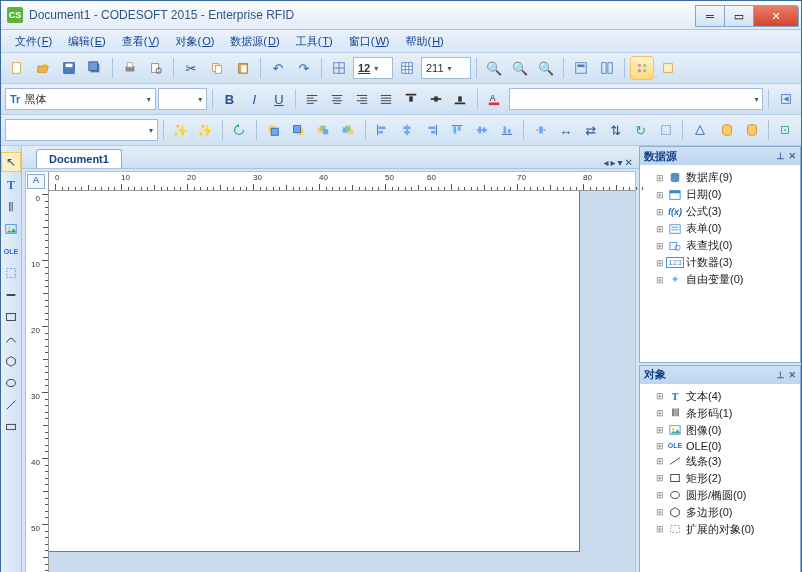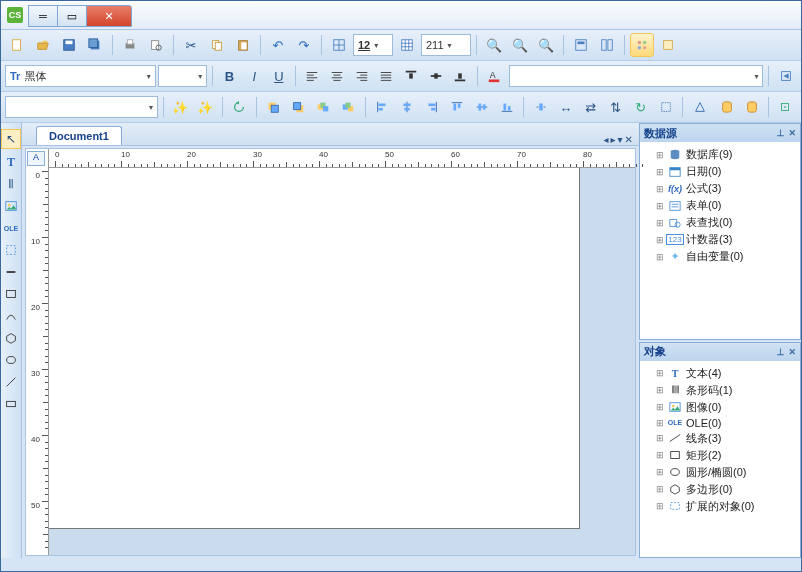--- a/index.html
+++ b/index.html
@@ -49,27 +49,38 @@
 .toolbar3{display:flex;align-items:center;background:linear-gradient(#e7f0fa,#cfe1f3);border-bottom:1px solid #b3cde8;padding:2px 4px;gap:2px;min-height:26px}
 .spacer{flex:1}
 </style>
 </head>
 <body>
 
 <div class="window">
 
   <div class="titlebar">
     <div class="appicon">CS</div>
+    <div class="title">Document1 - CODESOFT 2015 - Enterprise RFID</div>
     <div class="winbtns">
       <div class="winbtn">═</div>
       <div class="winbtn">▭</div>
       <div class="winbtn close">✕</div>
     </div>
   </div>
 
+  <div class="menubar" id="menubar">
+      <div class="menuitem">文件(<span class="u">F</span>)</div>
+      <div class="menuitem">编辑(<span class="u">E</span>)</div>
+      <div class="menuitem">查看(<span class="u">V</span>)</div>
+      <div class="menuitem">对象(<span class="u">O</span>)</div>
+      <div class="menuitem">数据源(<span class="u">D</span>)</div>
+      <div class="menuitem">工具(<span class="u">T</span>)</div>
+      <div class="menuitem">窗口(<span class="u">W</span>)</div>
+      <div class="menuitem">帮助(<span class="u">H</span>)</div>
+    </div>
 
   <div class="toolbar">
     <div class="tbtn">
         <svg viewBox="0 0 16 16">
           <rect x="3" y="2" width="9" height="12" fill="#fff" stroke="#d9a93a"></rect>
         </svg>
       </div>
     <div class="tbtn">
         <svg viewBox="0 0 16 16">
           <path d="M2 5h5l1-2h5v3H2z" fill="#f4c95d"></path>
@@ -591,21 +602,21 @@
               <div class="tick" style="left: 336px; height: 6px; top: 12px;"></div>
               <div class="tick" style="left: 342.6px; height: 3px; top: 15px;"></div>
               <div class="tick" style="left: 349.2px; height: 3px; top: 15px;"></div>
               <div class="tick" style="left: 355.8px; height: 3px; top: 15px;"></div>
               <div class="tick" style="left: 362.4px; height: 3px; top: 15px;"></div>
               <div class="tick" style="left: 369px; height: 5px; top: 13px;"></div>
               <div class="tick" style="left: 375.6px; height: 3px; top: 15px;"></div>
               <div class="tick" style="left: 382.2px; height: 3px; top: 15px;"></div>
               <div class="tick" style="left: 388.8px; height: 3px; top: 15px;"></div>
               <div class="tick" style="left: 395.4px; height: 3px; top: 15px;"></div>
-              <div class="lbl" style="left: 402px;">60</div>
+              <div class="lbl" style="left: 378px;">60</div>
               <div class="tick" style="left: 402px; height: 6px; top: 12px;"></div>
               <div class="tick" style="left: 408.6px; height: 3px; top: 15px;"></div>
               <div class="tick" style="left: 415.2px; height: 3px; top: 15px;"></div>
               <div class="tick" style="left: 421.8px; height: 3px; top: 15px;"></div>
               <div class="tick" style="left: 428.4px; height: 3px; top: 15px;"></div>
               <div class="tick" style="left: 435px; height: 5px; top: 13px;"></div>
               <div class="tick" style="left: 441.6px; height: 3px; top: 15px;"></div>
               <div class="tick" style="left: 448.2px; height: 3px; top: 15px;"></div>
               <div class="tick" style="left: 454.8px; height: 3px; top: 15px;"></div>
               <div class="tick" style="left: 461.4px; height: 3px; top: 15px;"></div>

